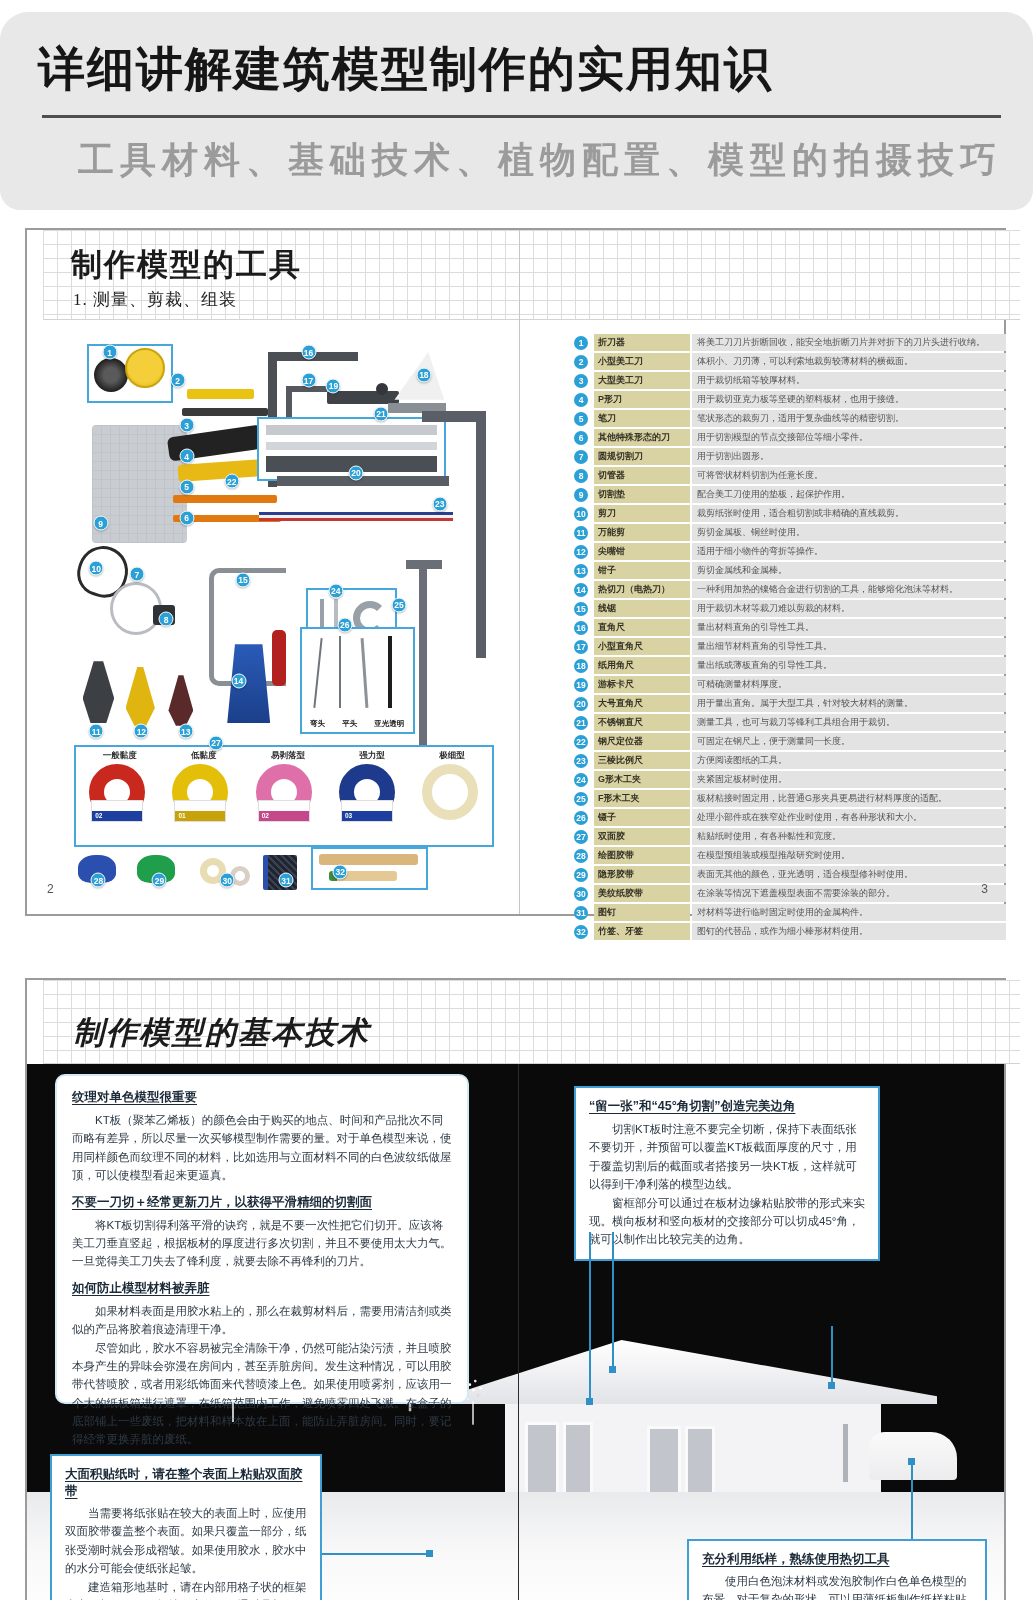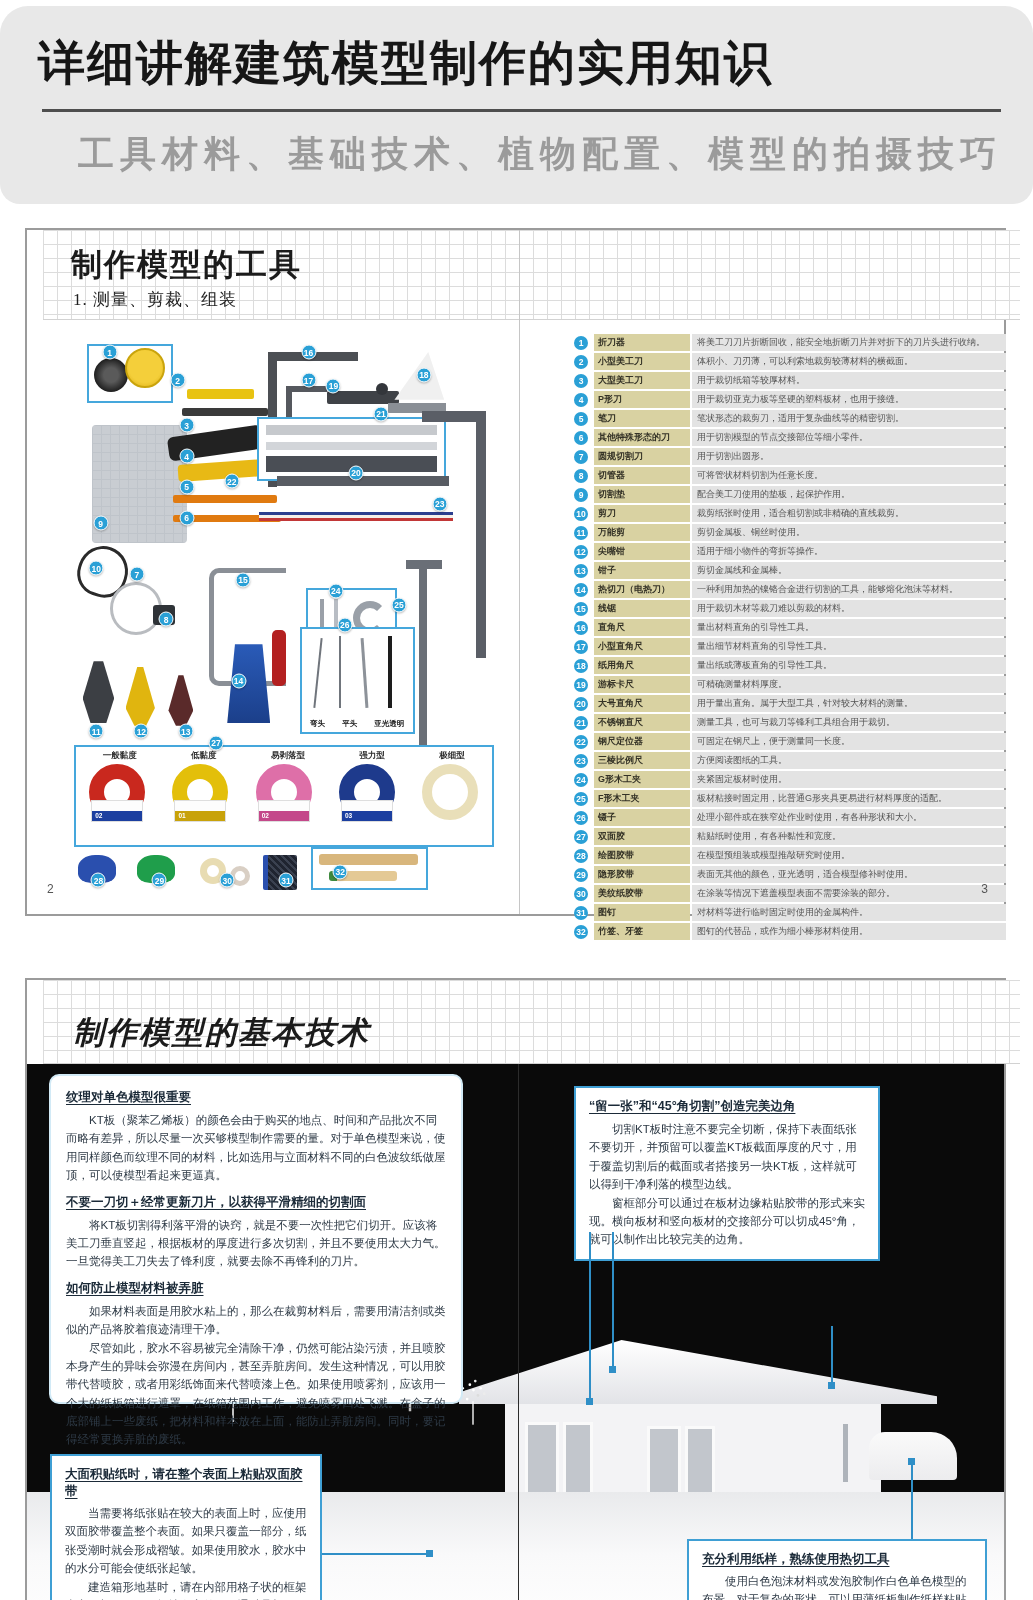--- a/index.html
+++ b/index.html
@@ -1,21 +1,21 @@
 <!DOCTYPE html>
 <html><head>
 <meta charset="utf-8">
 <style>
   * { margin:0; padding:0; box-sizing:border-box; }
   html,body { width:1033px; height:1600px; background:#fff; overflow:hidden;
     font-family:"Liberation Sans", sans-serif; }
   .canvas { position:absolute; left:0; top:0; width:1033px; height:1600px; }
 
   
-  .hero { position:absolute; left:0; top:6px; width:1033px; height:198px;
+  .hero { position:absolute; left:0; top:12px; width:1033px; height:198px;
     background:#e8e8e8; border-radius:28px 28px 20px 20px; }
   .hero-title { position:absolute; left:38px; top:26px; font-size:47px; font-weight:800;
     color:#161616; letter-spacing:2px; white-space:nowrap; }
   .hero-rule { position:absolute; left:42px; right:32px; top:103px; height:3px; background:#4e4e4e; }
   .hero-sub { position:absolute; left:78px; top:124px; font-size:36px; font-weight:700;
     color:#9b9b9b; letter-spacing:6px; white-space:nowrap; }
 
   
   .frame { position:absolute; left:25px; width:981px; background:#fff; border:2px solid #9b9b9b; }
   .frame1 { top:228px; height:688px; }
@@ -73,21 +73,21 @@
   .tool-name { flex:0 0 96px; margin-left:6px; background:#d9d2a2; color:#343226;
     font-size:9px; font-weight:700; padding:2px 4px; display:flex; align-items:center; }
   .tool-desc { flex:1; margin-left:2px; background:#e3e3e3; color:#555; font-size:9px;
     padding:2px 5px; display:flex; align-items:center; line-height:1.3; }
 
   
   .dark { position:absolute; left:0; top:84px; width:977px; height:552px;
     background:#0a0a0a; overflow:hidden; }
   .gutter2 { position:absolute; left:491px; top:0; bottom:0; width:1px; background:#2c2c2c; z-index:9; }
 
-  .panel-main { position:absolute; left:22px; top:10px; width:414px; height:330px;
+  .panel-main { position:absolute; left:28px; top:10px; width:414px; height:330px;
     background:#fff; border:2px solid #d2eaf6; border-radius:10px; padding:13px 15px; z-index:6; }
   .sec-h { font-size:12.5px; font-weight:700; color:#1b2a38; text-decoration:underline;
     text-underline-offset:3px; margin:9px 0 5px 0; }
   .sec-h:first-child { margin-top:0; }
   .sec-p { font-size:11.5px; color:#2e3a46; line-height:1.6; text-indent:2em; }
 
   .bluebox { position:absolute; background:#fff; border:2px solid #3f9fd4; padding:10px 13px; z-index:6; }
   .box-leave  { left:547px; top:22px;  width:306px; }
   .box-detach { left:660px; top:176px; width:300px; border-width:1.5px; }
   .box-dtape  { left:23px;  top:390px; width:272px; }

